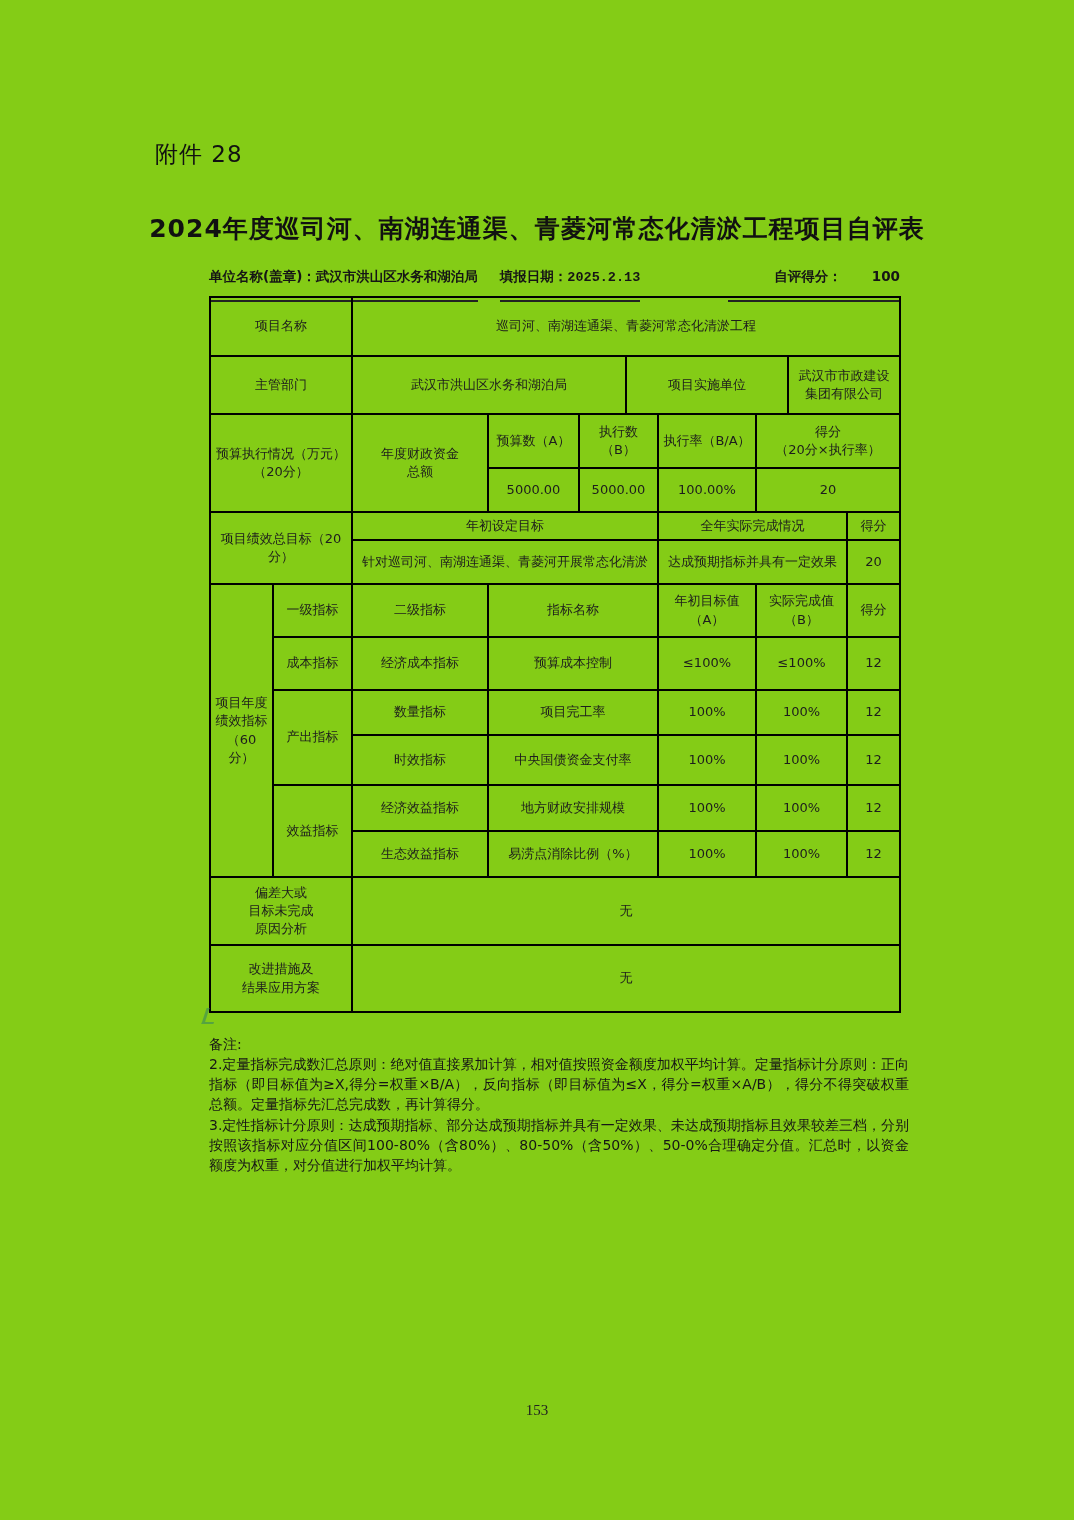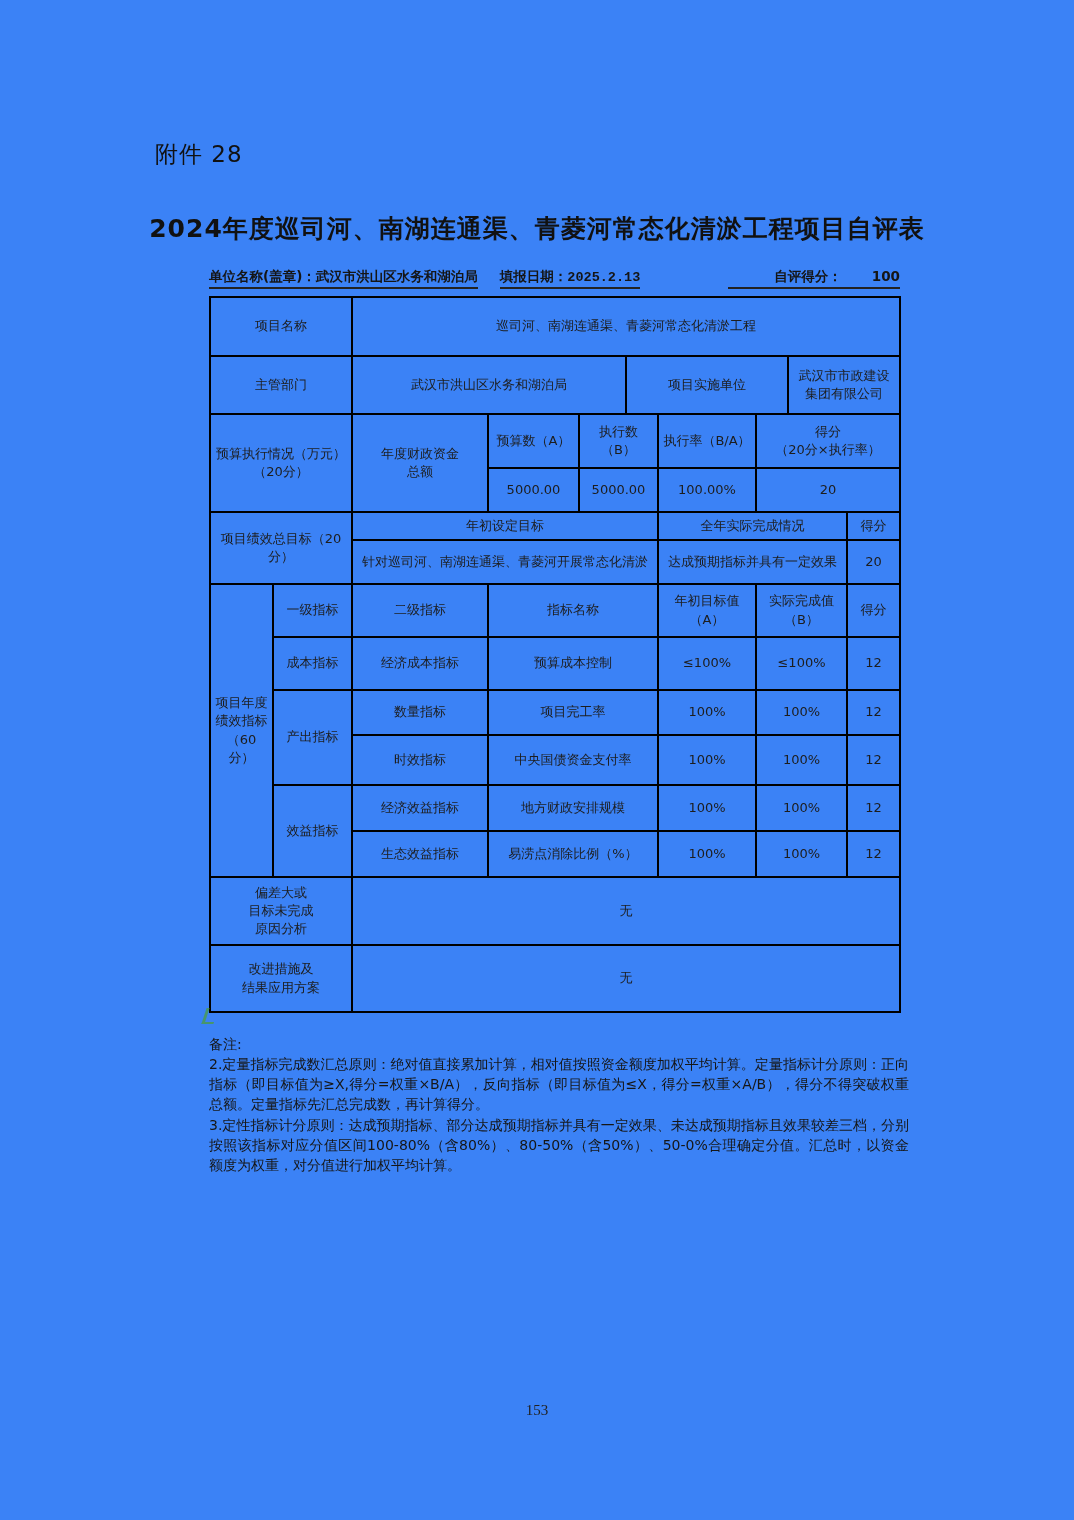--- a/index.html
+++ b/index.html
@@ -1,39 +1,39 @@
 <!DOCTYPE html>
 <html><head>
 <meta charset="utf-8">
 <style>
   html,body{margin:0;padding:0;background:#e8e8e8;}
   .page{
     position:relative;
     width:1074px;height:1520px;
-    background:#3b82f6;
+    background:#84cc16;
     font-family:"DejaVu Sans", sans-serif;
     color:#1d1d1d;
     overflow:hidden;
   }
   .attachment-label{
     position:absolute;left:155px;top:139px;
     font-size:23px;letter-spacing:1px;color:#111;
   }
   .doc-title{
     position:absolute;left:0;right:0;top:212px;
     text-align:center;font-size:25px;font-weight:bold;
     letter-spacing:1px;color:#111;
   }
   .form-header{
     position:absolute;left:209px;top:268px;width:691px;
     display:flex;align-items:flex-end;
     font-size:13.5px;font-weight:600;color:#151515;
     white-space:nowrap;
   }
-  .form-header .seg{border-bottom:2px solid #222;padding-bottom:1px;}
+  .form-header .seg{border-bottom:2px solid #222;padding-bottom:14px;}
   .seg-date{margin-left:22px;font-family:Liberation Mono, monospace;}
   .seg-score{margin-left:auto;padding-left:46px;}
   .seg-score .score-value{display:inline-block;margin-left:30px;}
 
   table.main{
     position:absolute;left:209px;top:296px;width:691px;
     border-collapse:collapse;table-layout:fixed;
   }
   table.main td{
     border:2px solid #000;

